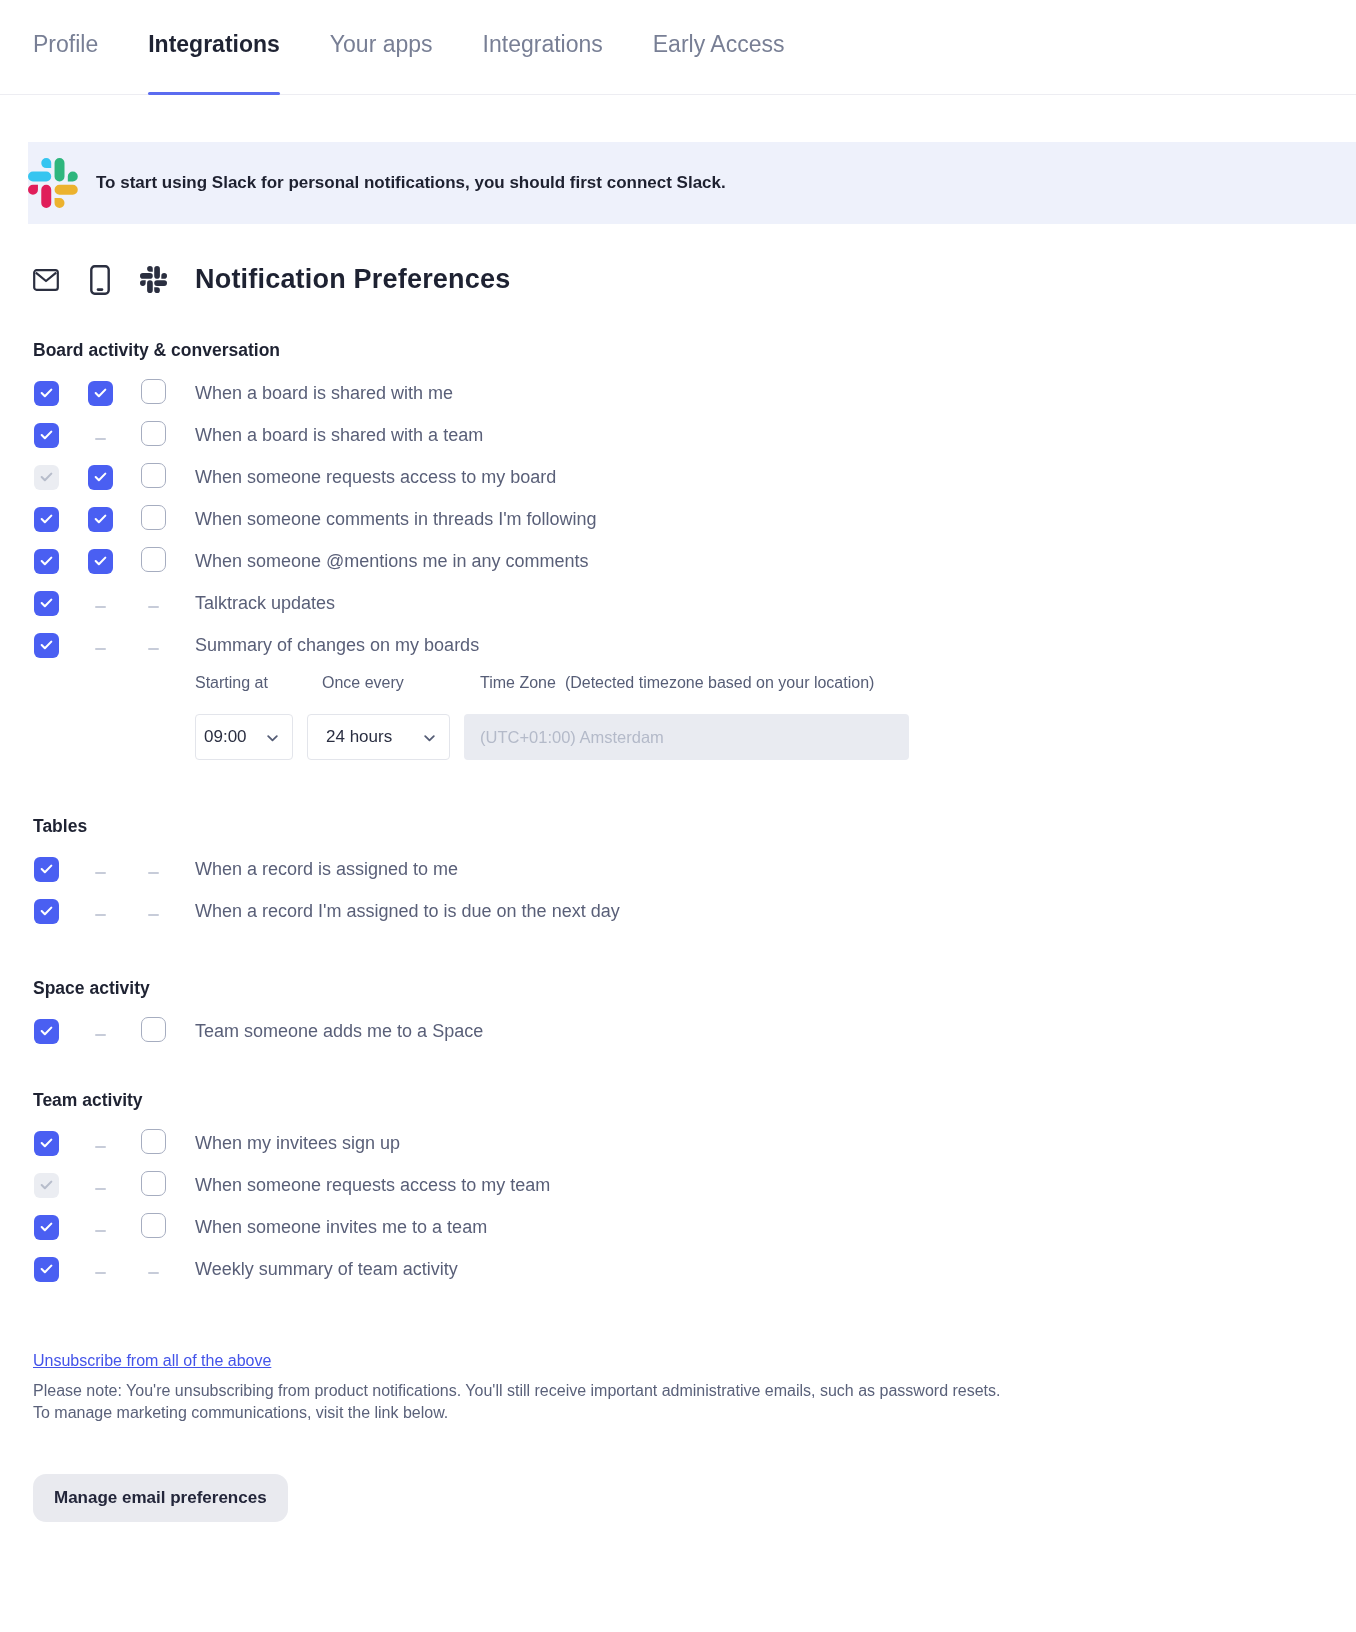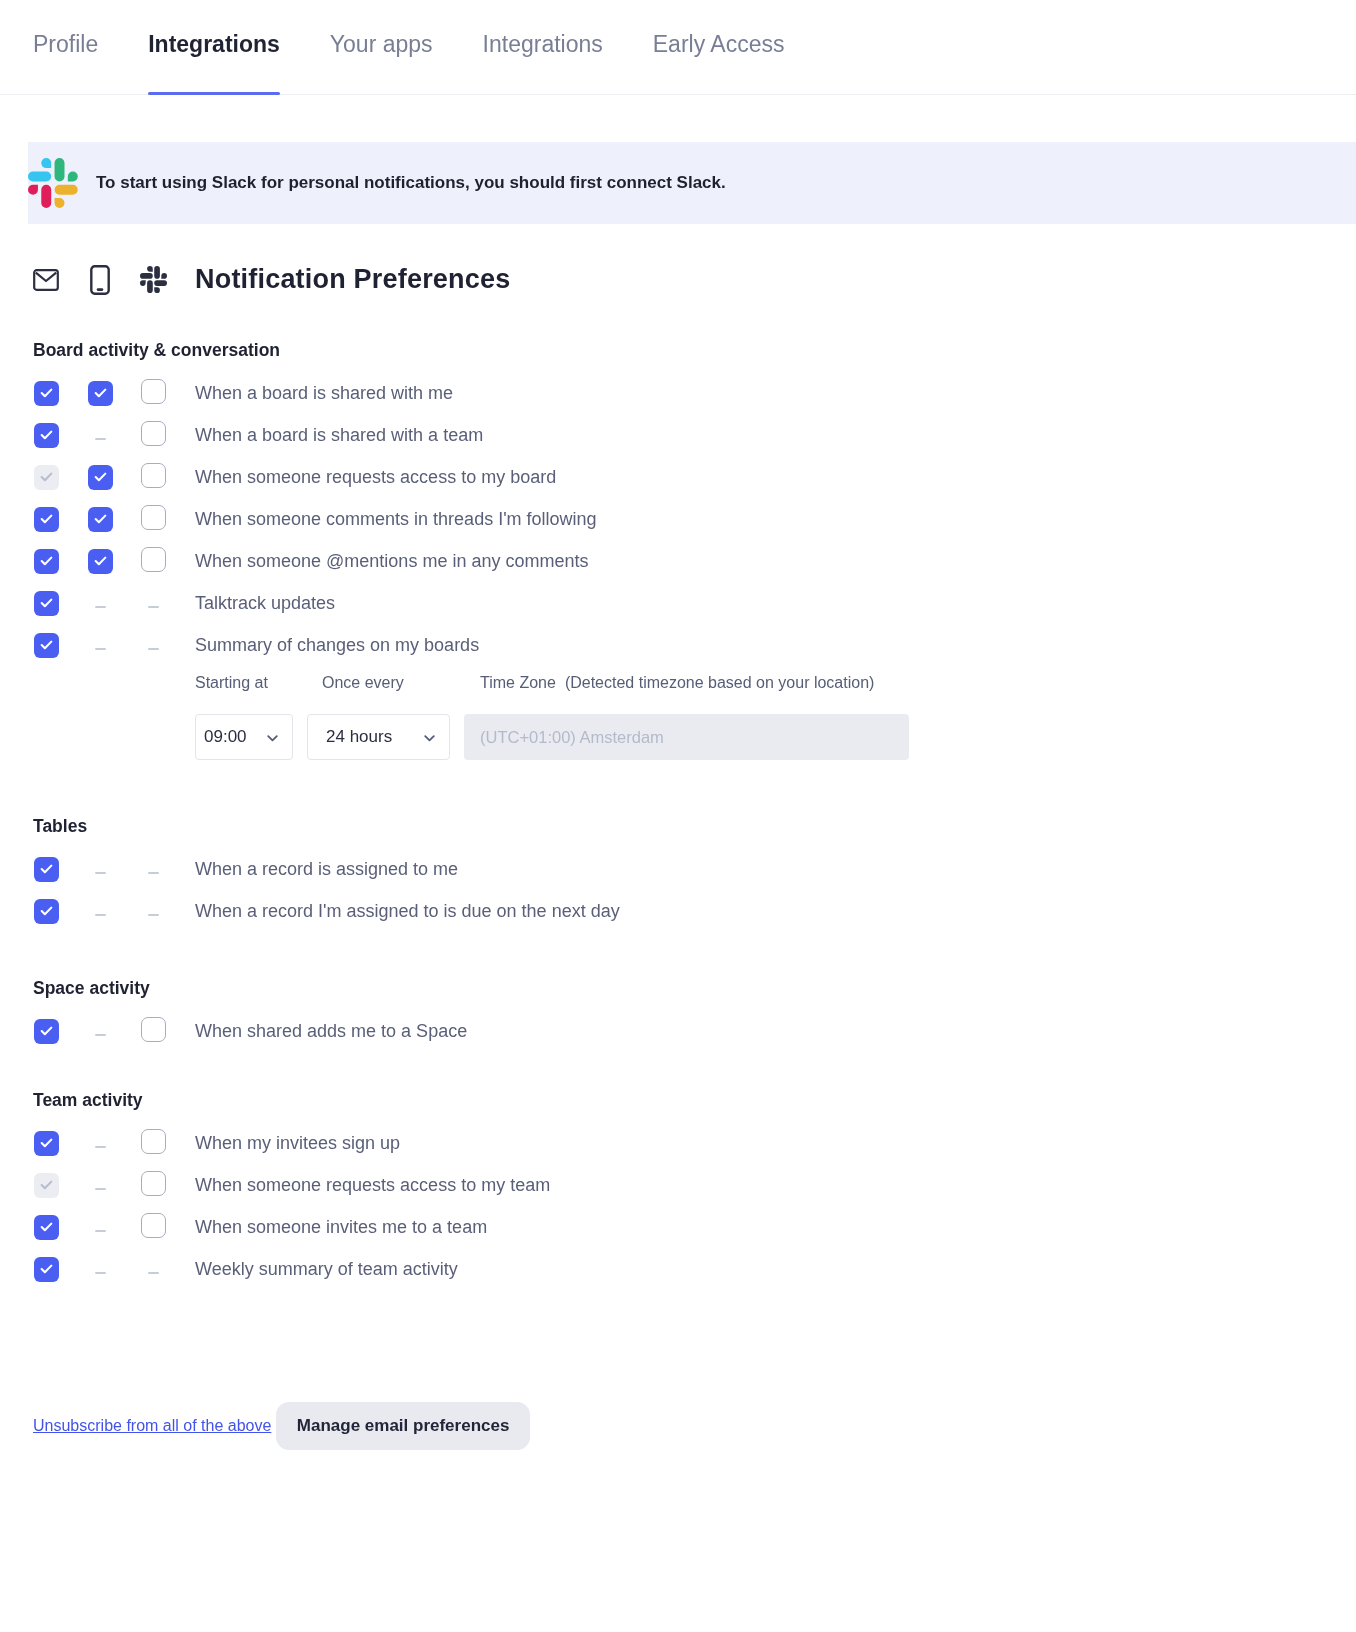--- a/index.html
+++ b/index.html
@@ -331,21 +331,21 @@
     <div class="section-title">Space activity</div>
     <div class="rows">
         <div class="grid-row">
     <div><span class="cbx checked">
               <svg class="check" viewBox="0 0 14 11" width="13" height="10" fill="none">
                 <path d="M1.7 5.6 L5.2 9 L12.3 1.8" stroke-width="2.3" stroke-linecap="round" stroke-linejoin="round"></path>
               </svg>
             </span></div>
     <div><span class="dash"></span></div>
     <div><span class="cbx unchecked"></span></div>
-    <div class="row-label">When shared adds me to a Space</div>
+    <div class="row-label">Team someone adds me to a Space</div>
   </div>
       </div>
   </div>
 
   <div class="section-team">
     <div class="section-title">Team activity</div>
     <div class="rows">
         <div class="grid-row">
     <div><span class="cbx checked">
               <svg class="check" viewBox="0 0 14 11" width="13" height="10" fill="none">
@@ -384,16 +384,20 @@
             </span></div>
     <div><span class="dash"></span></div>
     <div><span class="dash"></span></div>
     <div class="row-label">Weekly summary of team activity</div>
   </div>
       </div>
   </div>
 
   <div class="footer">
     <a class="unsub-link">Unsubscribe from all of the above</a>
+    <div class="note">
+      <div>Please note: You're unsubscribing from product notifications. You'll still receive important administrative emails, such as password resets.</div>
+      <div>To manage marketing communications, visit the link below.</div>
+    </div>
     <button class="manage-btn">Manage email preferences</button>
   </div>
 
 </div>
 
 </body></html>

